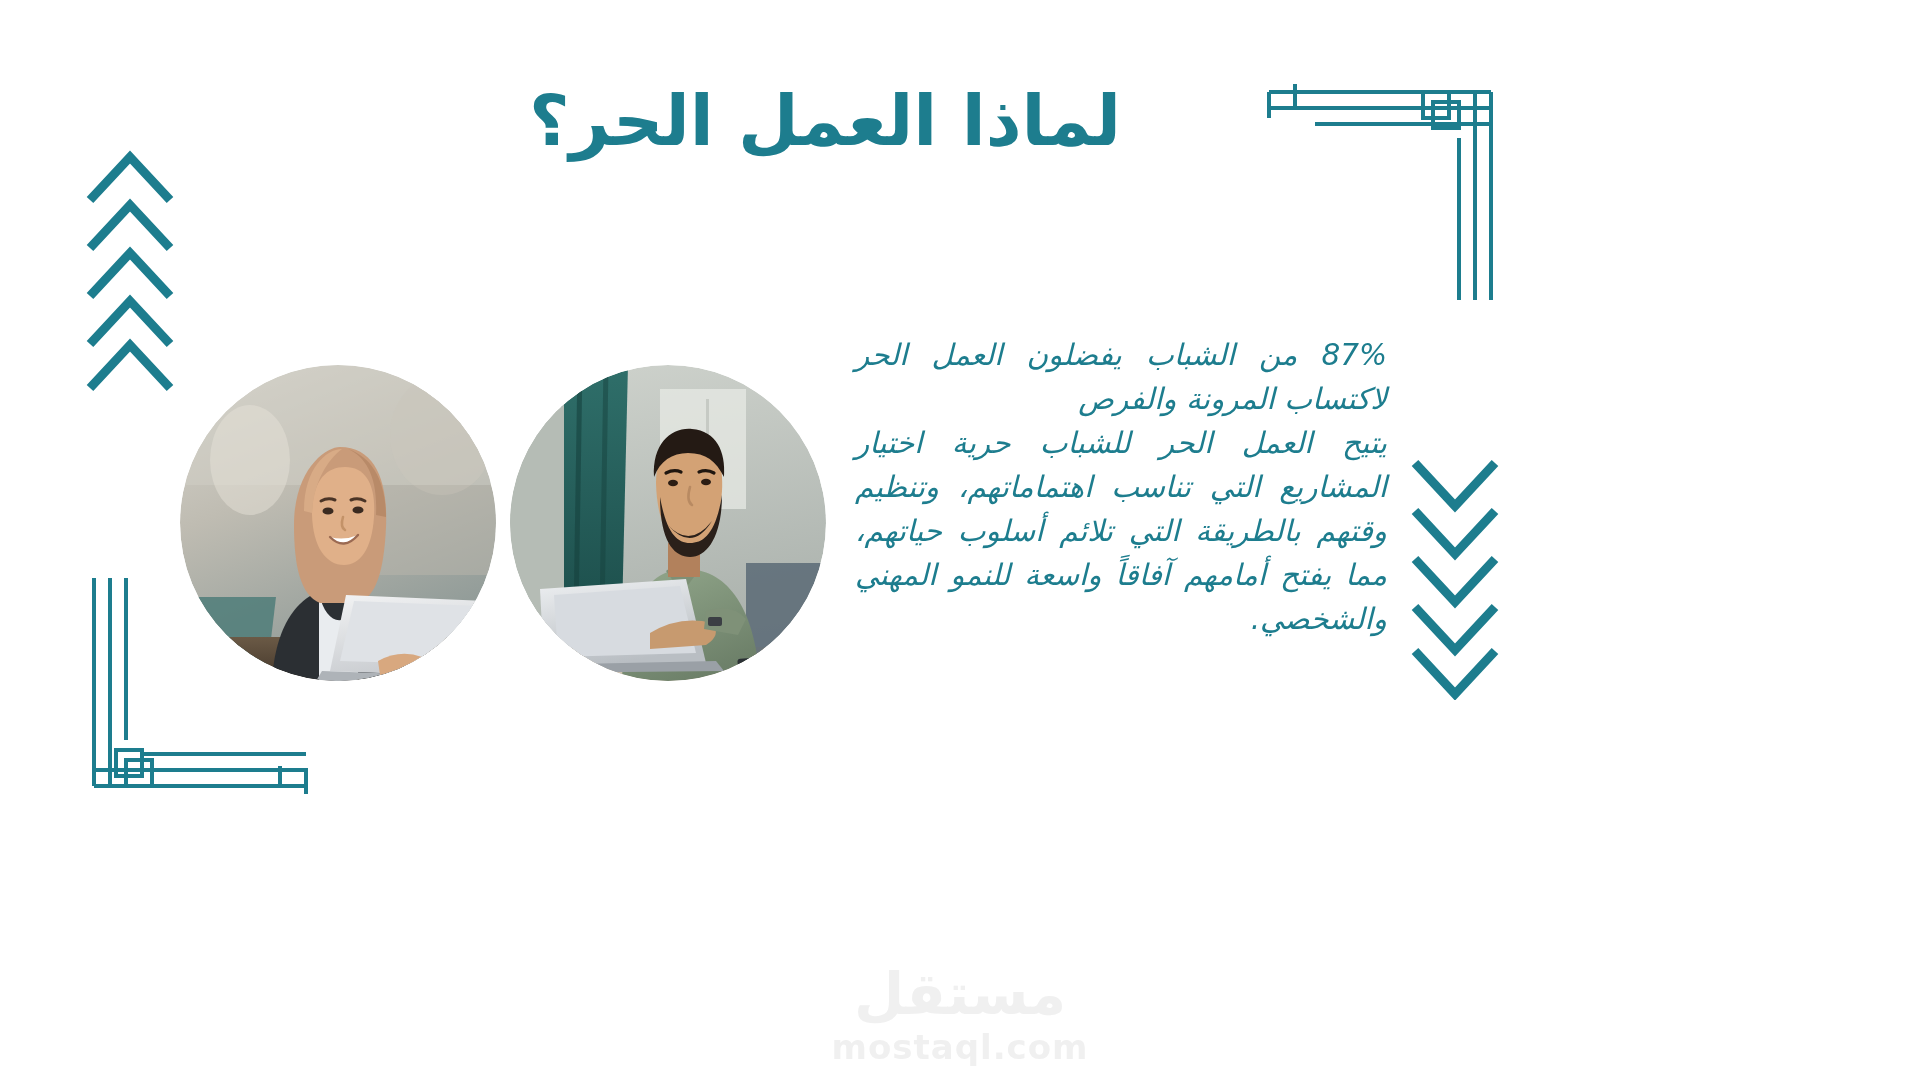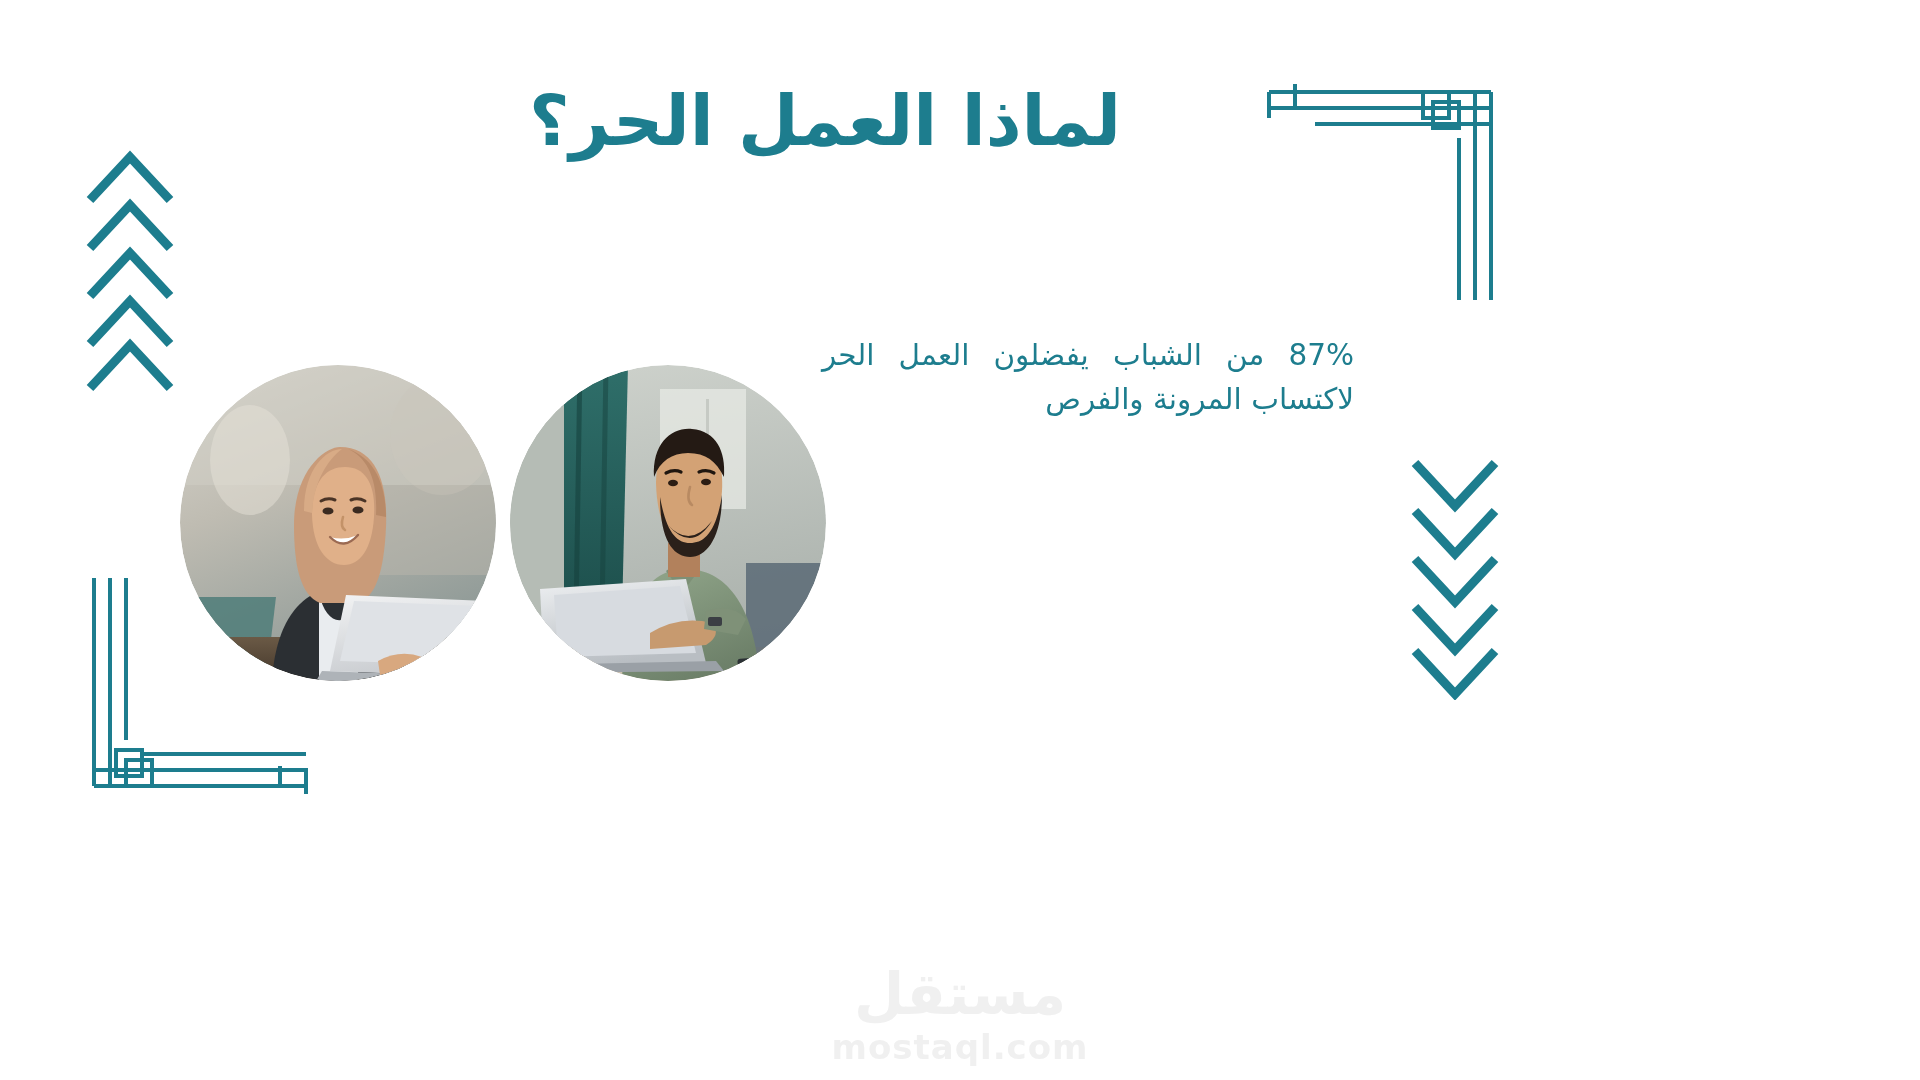--- a/index.html
+++ b/index.html
@@ -42,29 +42,30 @@
     border-radius:50%;
     overflow:hidden;
   }
   .photo-left{ left:180px; top:365px; width:316px; height:316px; }
   .photo-right{ left:510px; top:365px; width:316px; height:316px; }
   .photo svg{display:block;width:100%;height:100%;}
 
   
   .bodytext{
     position:absolute;
-    left:822px; top:333px;
+    left:855px; top:333px;
     width:532px;
     color:#1d7d8e;
     direction:rtl;
     text-align:justify;
     text-align-last:justify;
     font-size:29.5px;
     line-height:44px;
     font-weight:500;
+    font-style:italic;
   }
   .bodytext .p1{ text-align:justify; text-align-last:right; margin:0 0 0 0;}
   .bodytext .p2{ text-align:justify; text-align-last:right; margin:0;}
 
   
   .watermark{
     position:absolute;
     left:0; top:965px; width:1920px;
     text-align:center;
   }
@@ -297,20 +298,21 @@
         <rect x="198" y="252" width="14" height="9" rx="2" fill="#3b3f44"></rect>
 
         <rect x="228" y="292" width="52" height="22" rx="3" fill="#2c3135" transform="rotate(-4 254 303)"></rect>
         <rect x="233" y="296" width="42" height="14" rx="2" fill="#1a3f3c" transform="rotate(-4 254 303)"></rect>
       </g>
     </svg>
   </div>
 
   <div class="bodytext">
     <p class="p1">87% من الشباب يفضلون العمل الحر لاكتساب المرونة والفرص</p>
+    <p class="p2">يتيح العمل الحر للشباب حرية اختيار المشاريع التي تناسب اهتماماتهم، وتنظيم وقتهم بالطريقة التي تلائم أسلوب حياتهم، مما يفتح أمامهم آفاقاً واسعة للنمو المهني والشخصي.</p>
   </div>
 
   <div class="watermark">
     <div class="wm-ar">مستقل</div>
     <div class="wm-en">mostaql.com</div>
   </div>
 
 </div>
 
 </body></html>

